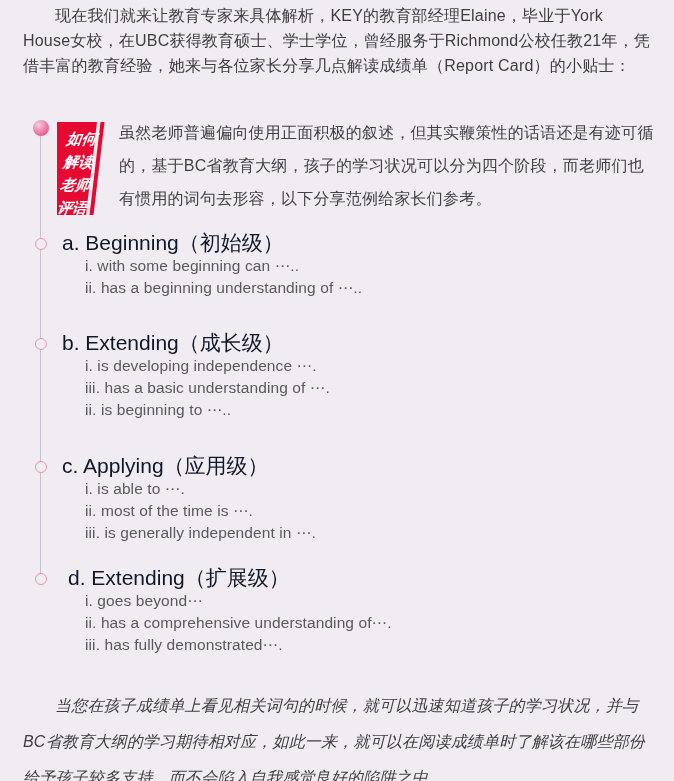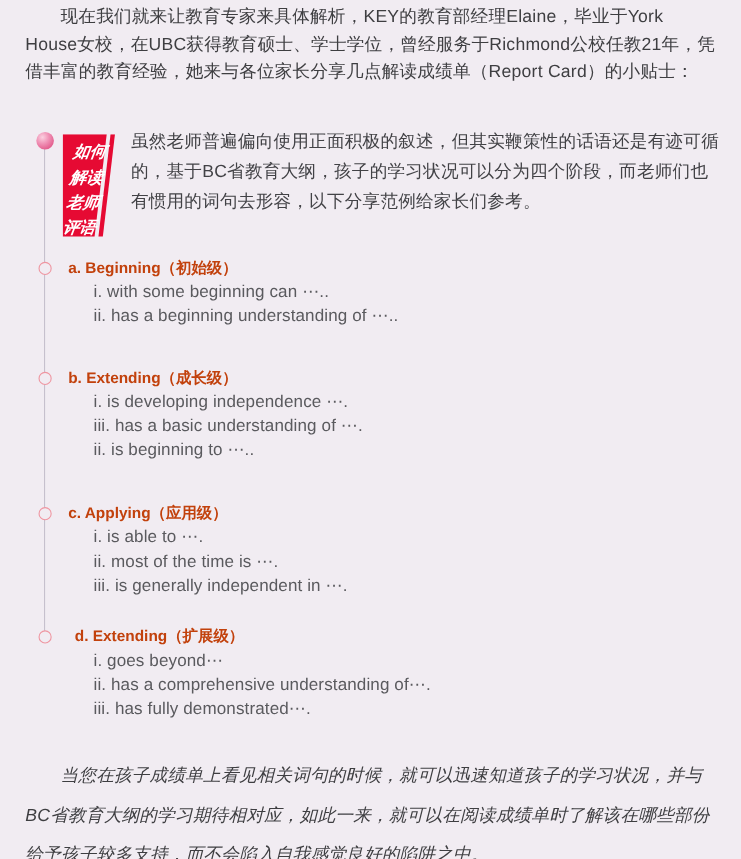--- a/index.html
+++ b/index.html
@@ -33,33 +33,33 @@
   .tip-row { display:flex; margin-left:57px; }
   .badge { position:relative; width:50px; height:95px; flex:0 0 50px; margin-top:3px; }
   .badge svg { display:block; }
   .badge-text {
     position:absolute; top:5px; left:0; width:40px; text-align:center;
     color:#ffffff; font-weight:bold; font-style:italic;
     font-size:15px; line-height:23px; transform:skewX(-8deg);
   }
   .tip-text {
     flex:1; margin-left:12px; margin-top:-3px;
-    font-size:16px; line-height:27px; letter-spacing:0.2px; color:#424246;
+    font-size:16px; line-height:33px; letter-spacing:0.2px; color:#424246;
   }
 
   
   section.level { position:relative; margin-left:62px; }
   .mt-a { margin-top:14px; } .mt-b { margin-top:32px; }
   .mt-c { margin-top:33px; } .mt-d { margin-top:22px; }
   .ring {
     position:absolute; left:-27px; top:7px; width:12px; height:12px;
     border:1.5px solid #ef96a1; border-radius:50%; background:#f1ecf2;
   }
   section.level h3 {
-    font-size:14px; line-height:24px; font-weight:bold; color:#c2410c;
+    font-size:21px; line-height:24px; font-weight:normal; color:#0f172a;
   }
   section.level.pad-title h3 { padding-left:6px; }
   section.level ul { list-style:none; padding-left:23px; }
   section.level li {
     font-size:15.5px; line-height:22px; color:#5a5a5e; letter-spacing:0.1px;
   }
 </style>
 </head>
 <body>
 

